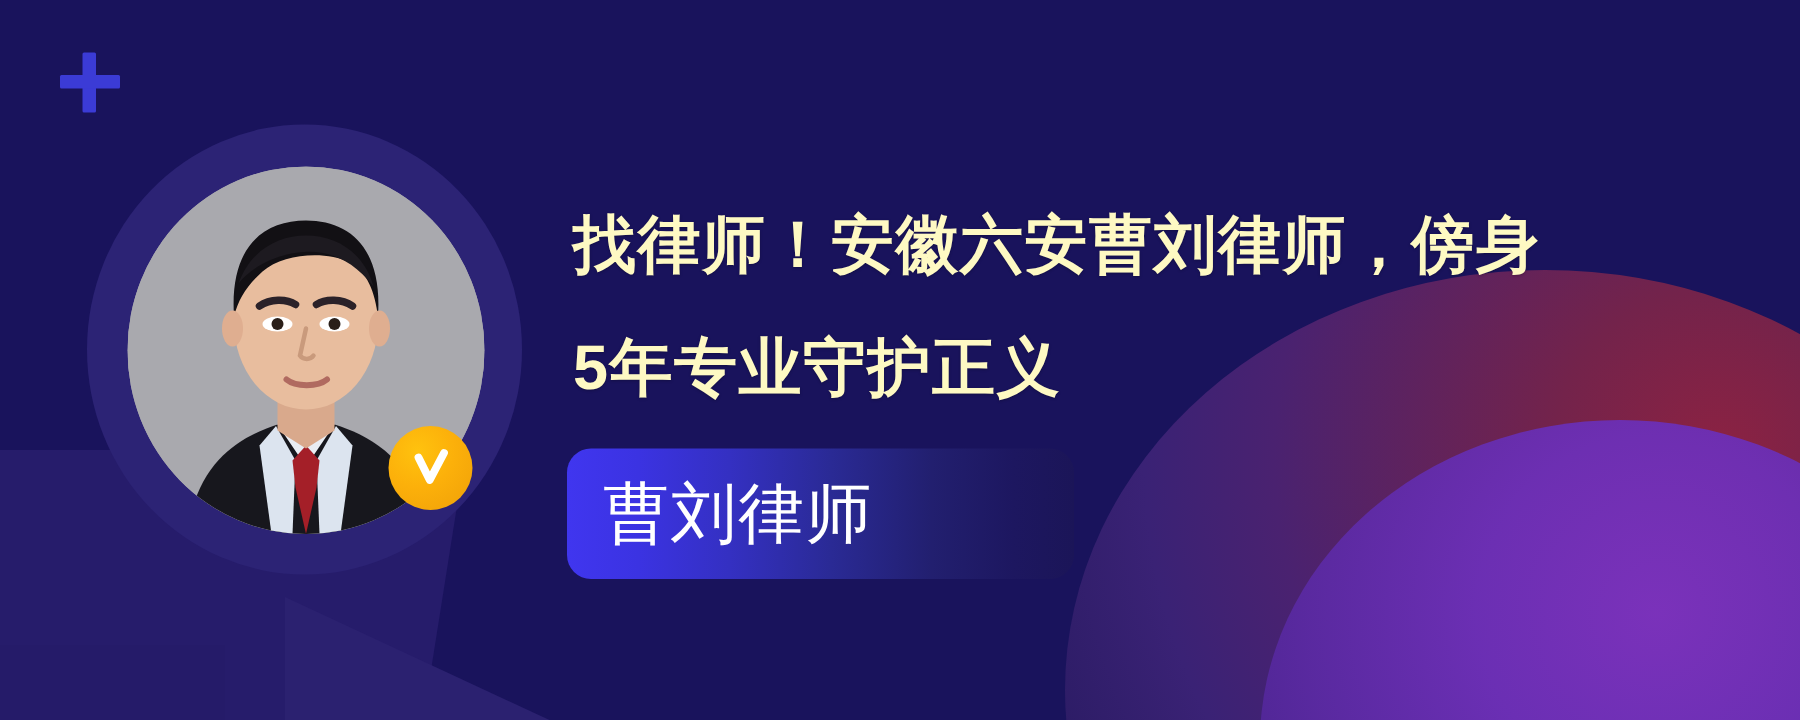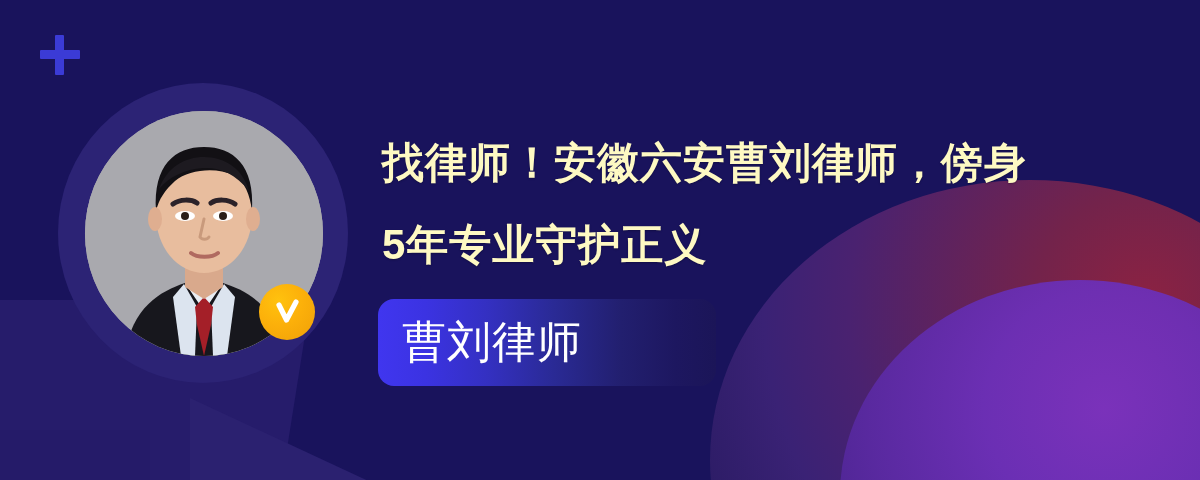--- a/index.html
+++ b/index.html
@@ -180,21 +180,21 @@
     text-align: left;
     background: linear-gradient(90deg,
                 #4036ef 0%,
                 #3b33e2 14%,
                 #3430c2 32%,
                 #2a2a95 52%,
                 #221f6f 72%,
                 #1d1760 88%,
                 #1b1558 100%);
     color: #ffffff;
-    font-family: Liberation Serif, serif;
+    font-family: Liberation Sans, sans-serif;
     font-size: 44px;
     font-weight: normal;
     line-height: 87px;
     letter-spacing: 1px;
     cursor: pointer;
     z-index: 2;
     overflow: hidden;
   }
 </style>
 </head>

